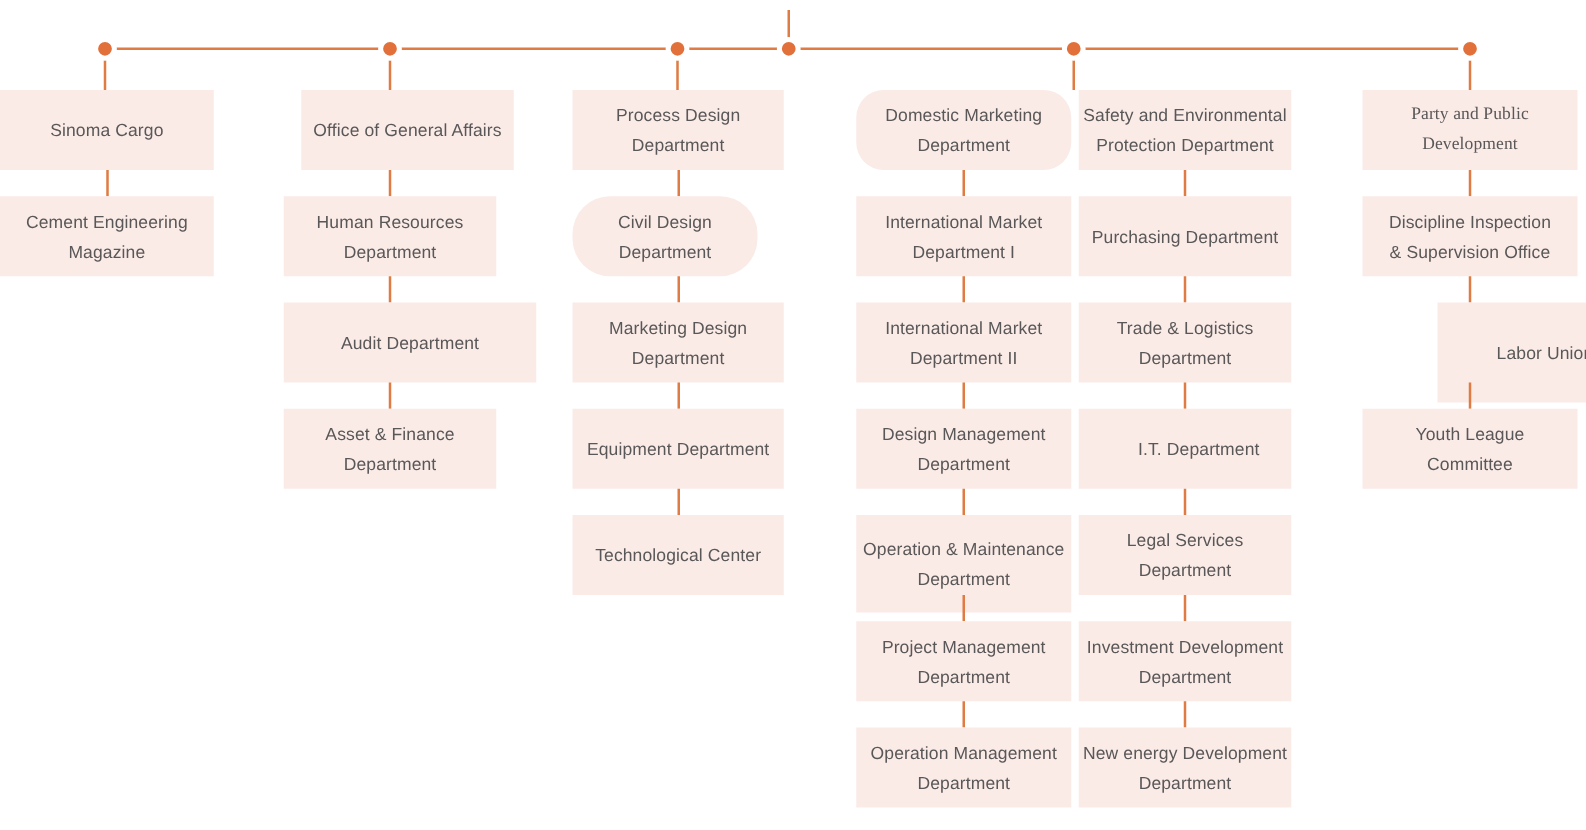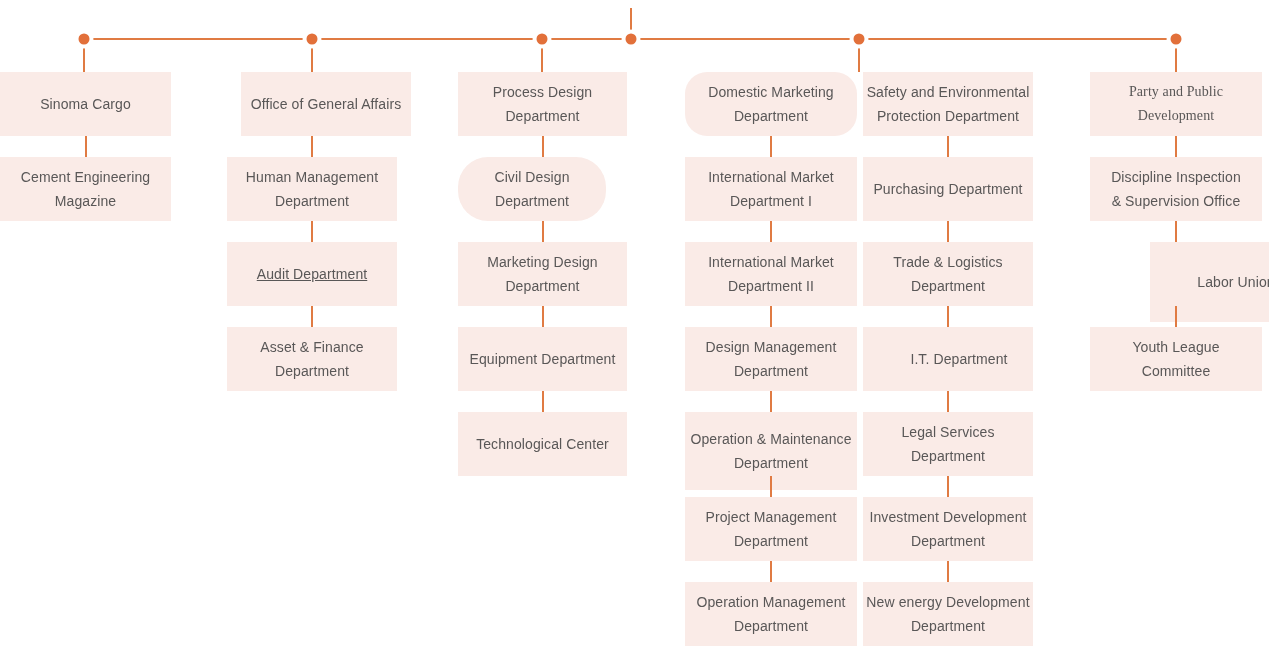--- a/index.html
+++ b/index.html
@@ -57,24 +57,24 @@
     <div class="vline" style="left: 311px; top: 38px; height: 34px;"></div>
     <div class="vline" style="left: 540.5px; top: 38px; height: 34px;"></div>
     <div class="vline" style="left: 858px; top: 38px; height: 34px;"></div>
     <div class="vline" style="left: 1174.5px; top: 38px; height: 34px;"></div>
     <div class="node" style="left: 0px; top: 72px; width: 171px; height: 64px;">Sinoma Cargo</div>
     <div class="vline" style="left: 84.5px; top: 136px; height: 21px;"></div>
     <div class="node" style="left: 0px; top: 157px; width: 171px; height: 64px;">Cement Engineering
 Magazine</div>
     <div class="node" style="left: 241px; top: 72px; width: 170px; height: 64px;">Office of General Affairs</div>
     <div class="vline" style="left: 311px; top: 136px; height: 21px;"></div>
-    <div class="node" style="left: 227px; top: 157px; width: 170px; height: 64px;">Human Management
+    <div class="node" style="left: 227px; top: 157px; width: 170px; height: 64px;">Human Resources
 Department</div>
     <div class="vline" style="left: 311px; top: 221px; height: 21px;"></div>
-    <div class="node" style="left: 227px; top: 242px; width: 170px; height: 64px; text-decoration: underline;">Audit Department</div>
+    <div class="node" style="left: 227px; top: 242px; width: 202px; height: 64px;">Audit Department</div>
     <div class="vline" style="left: 311px; top: 306px; height: 21px;"></div>
     <div class="node" style="left: 227px; top: 327px; width: 170px; height: 64px;">Asset &amp; Finance
 Department</div>
     <div class="node" style="left: 458px; top: 72px; width: 169px; height: 64px;">Process Design
 Department</div>
     <div class="vline" style="left: 541.5px; top: 136px; height: 21px;"></div>
     <div class="node" style="left: 458px; top: 157px; width: 148px; height: 64px; border-radius: 30px;">Civil Design Department</div>
     <div class="vline" style="left: 541.5px; top: 221px; height: 21px;"></div>
     <div class="node" style="left: 458px; top: 242px; width: 169px; height: 64px;">Marketing Design
 Department</div>

